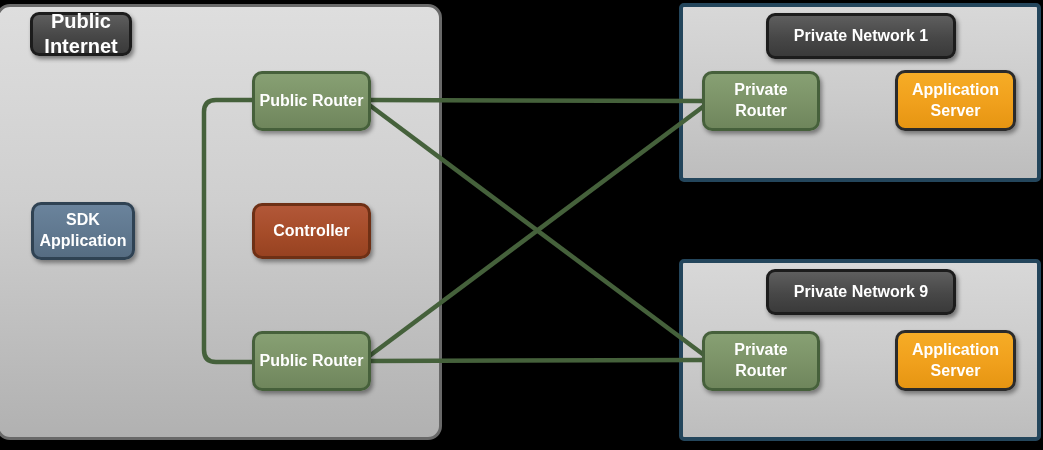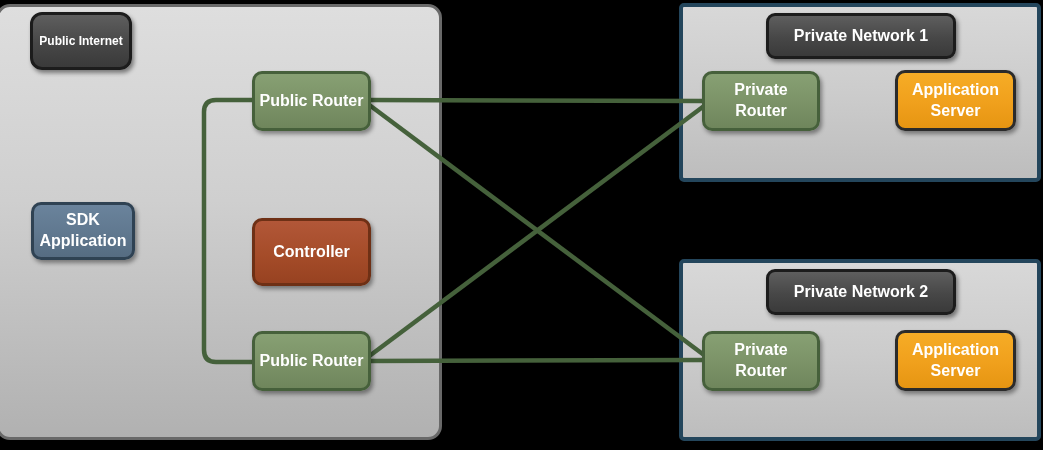--- a/index.html
+++ b/index.html
@@ -25,21 +25,21 @@
 
   .badge {
     position:absolute; box-sizing:border-box;
     background:linear-gradient(180deg,#5e5e5e 0%,#474747 55%,#3a3a3a 100%);
     border:3px solid #1c1c1c; border-radius:9px;
     color:#ffffff; font-weight:bold; text-align:center;
     display:flex; align-items:center; justify-content:center;
     box-shadow:2px 3px 4px rgba(0,0,0,0.45);
     line-height:1.25;
   }
-  .badge-public-internet { left:30px; top:12px; width:102px; height:58px; font-size:12px;border-radius:12px; }
+  .badge-public-internet { left:30px; top:12px; width:102px; height:44px; font-size:20px; }
   .badge-pn { width:190px; height:46px; font-size:16px; }
   .badge-pn1 { left:766px; top:13px; }
   .badge-pn2 { left:766px; top:269px; }
 
   .node {
     position:absolute; box-sizing:border-box; border-radius:10px;
     color:#ffffff; font-weight:bold; font-size:16px; text-align:center;
     display:flex; align-items:center; justify-content:center;
     box-shadow:2px 3px 4px rgba(0,0,0,0.4);
     line-height:1.3; z-index:3; padding:2px;
@@ -54,21 +54,21 @@
   }
   .node-sdk {
     background:linear-gradient(180deg,#6a839c 0%,#60788f 55%,#566c82 100%);
     border:3px solid #2f4253;
   }
   .node-appserver {
     background:linear-gradient(180deg,#f6ac26 0%,#f0a01c 55%,#e69512 100%);
     border:3px solid #2b2b2b;
   }
   .sdk-application   { left:31px;  top:202px; width:104px; height:58px; }
-  .controller        { left:252px; top:203px; width:119px; height:68px;margin-top:15px; }
+  .controller        { left:252px; top:203px; width:119px; height:56px; }
   .public-router-top { left:252px; top:71px;  width:119px; height:60px; }
   .public-router-bot { left:252px; top:331px; width:119px; height:60px; }
   .private-router-1  { left:702px; top:71px;  width:118px; height:60px; }
   .app-server-1      { left:895px; top:70px;  width:121px; height:61px; }
   .private-router-2  { left:702px; top:331px; width:118px; height:60px; }
   .app-server-2      { left:895px; top:330px; width:121px; height:61px; }
 
   svg.connections { position:absolute; left:0; top:0; z-index:2; }
   .link { fill:none; stroke:#45613b; stroke-width:4.5; }
 </style>
@@ -84,21 +84,21 @@
   <svg class="connections" width="1043" height="450" viewBox="0 0 1043 450">
     <path class="link" d="M368,100 L704,101"></path>
     <path class="link" d="M368,104 L704,355"></path>
     <path class="link" d="M368,361 L704,360"></path>
     <path class="link" d="M368,357 L704,106"></path>
     <path class="link" d="M252,100 L216,100 Q204,100 204,112 L204,350 Q204,362 216,362 L252,362"></path>
   </svg>
 
   <div class="badge badge-public-internet">Public Internet</div>
   <div class="badge badge-pn badge-pn1">Private Network 1</div>
-  <div class="badge badge-pn badge-pn2">Private Network 2</div>
+  <div class="badge badge-pn badge-pn2">Private Network 9</div>
 
   <div class="node node-sdk sdk-application">SDK Application</div>
   <div class="node node-controller controller">Controller</div>
   <div class="node node-router public-router-top">Public Router</div>
   <div class="node node-router public-router-bot">Public Router</div>
 
   <div class="node node-router private-router-1">Private Router</div>
   <div class="node node-appserver app-server-1">Application Server</div>
 
   <div class="node node-router private-router-2">Private Router</div>

